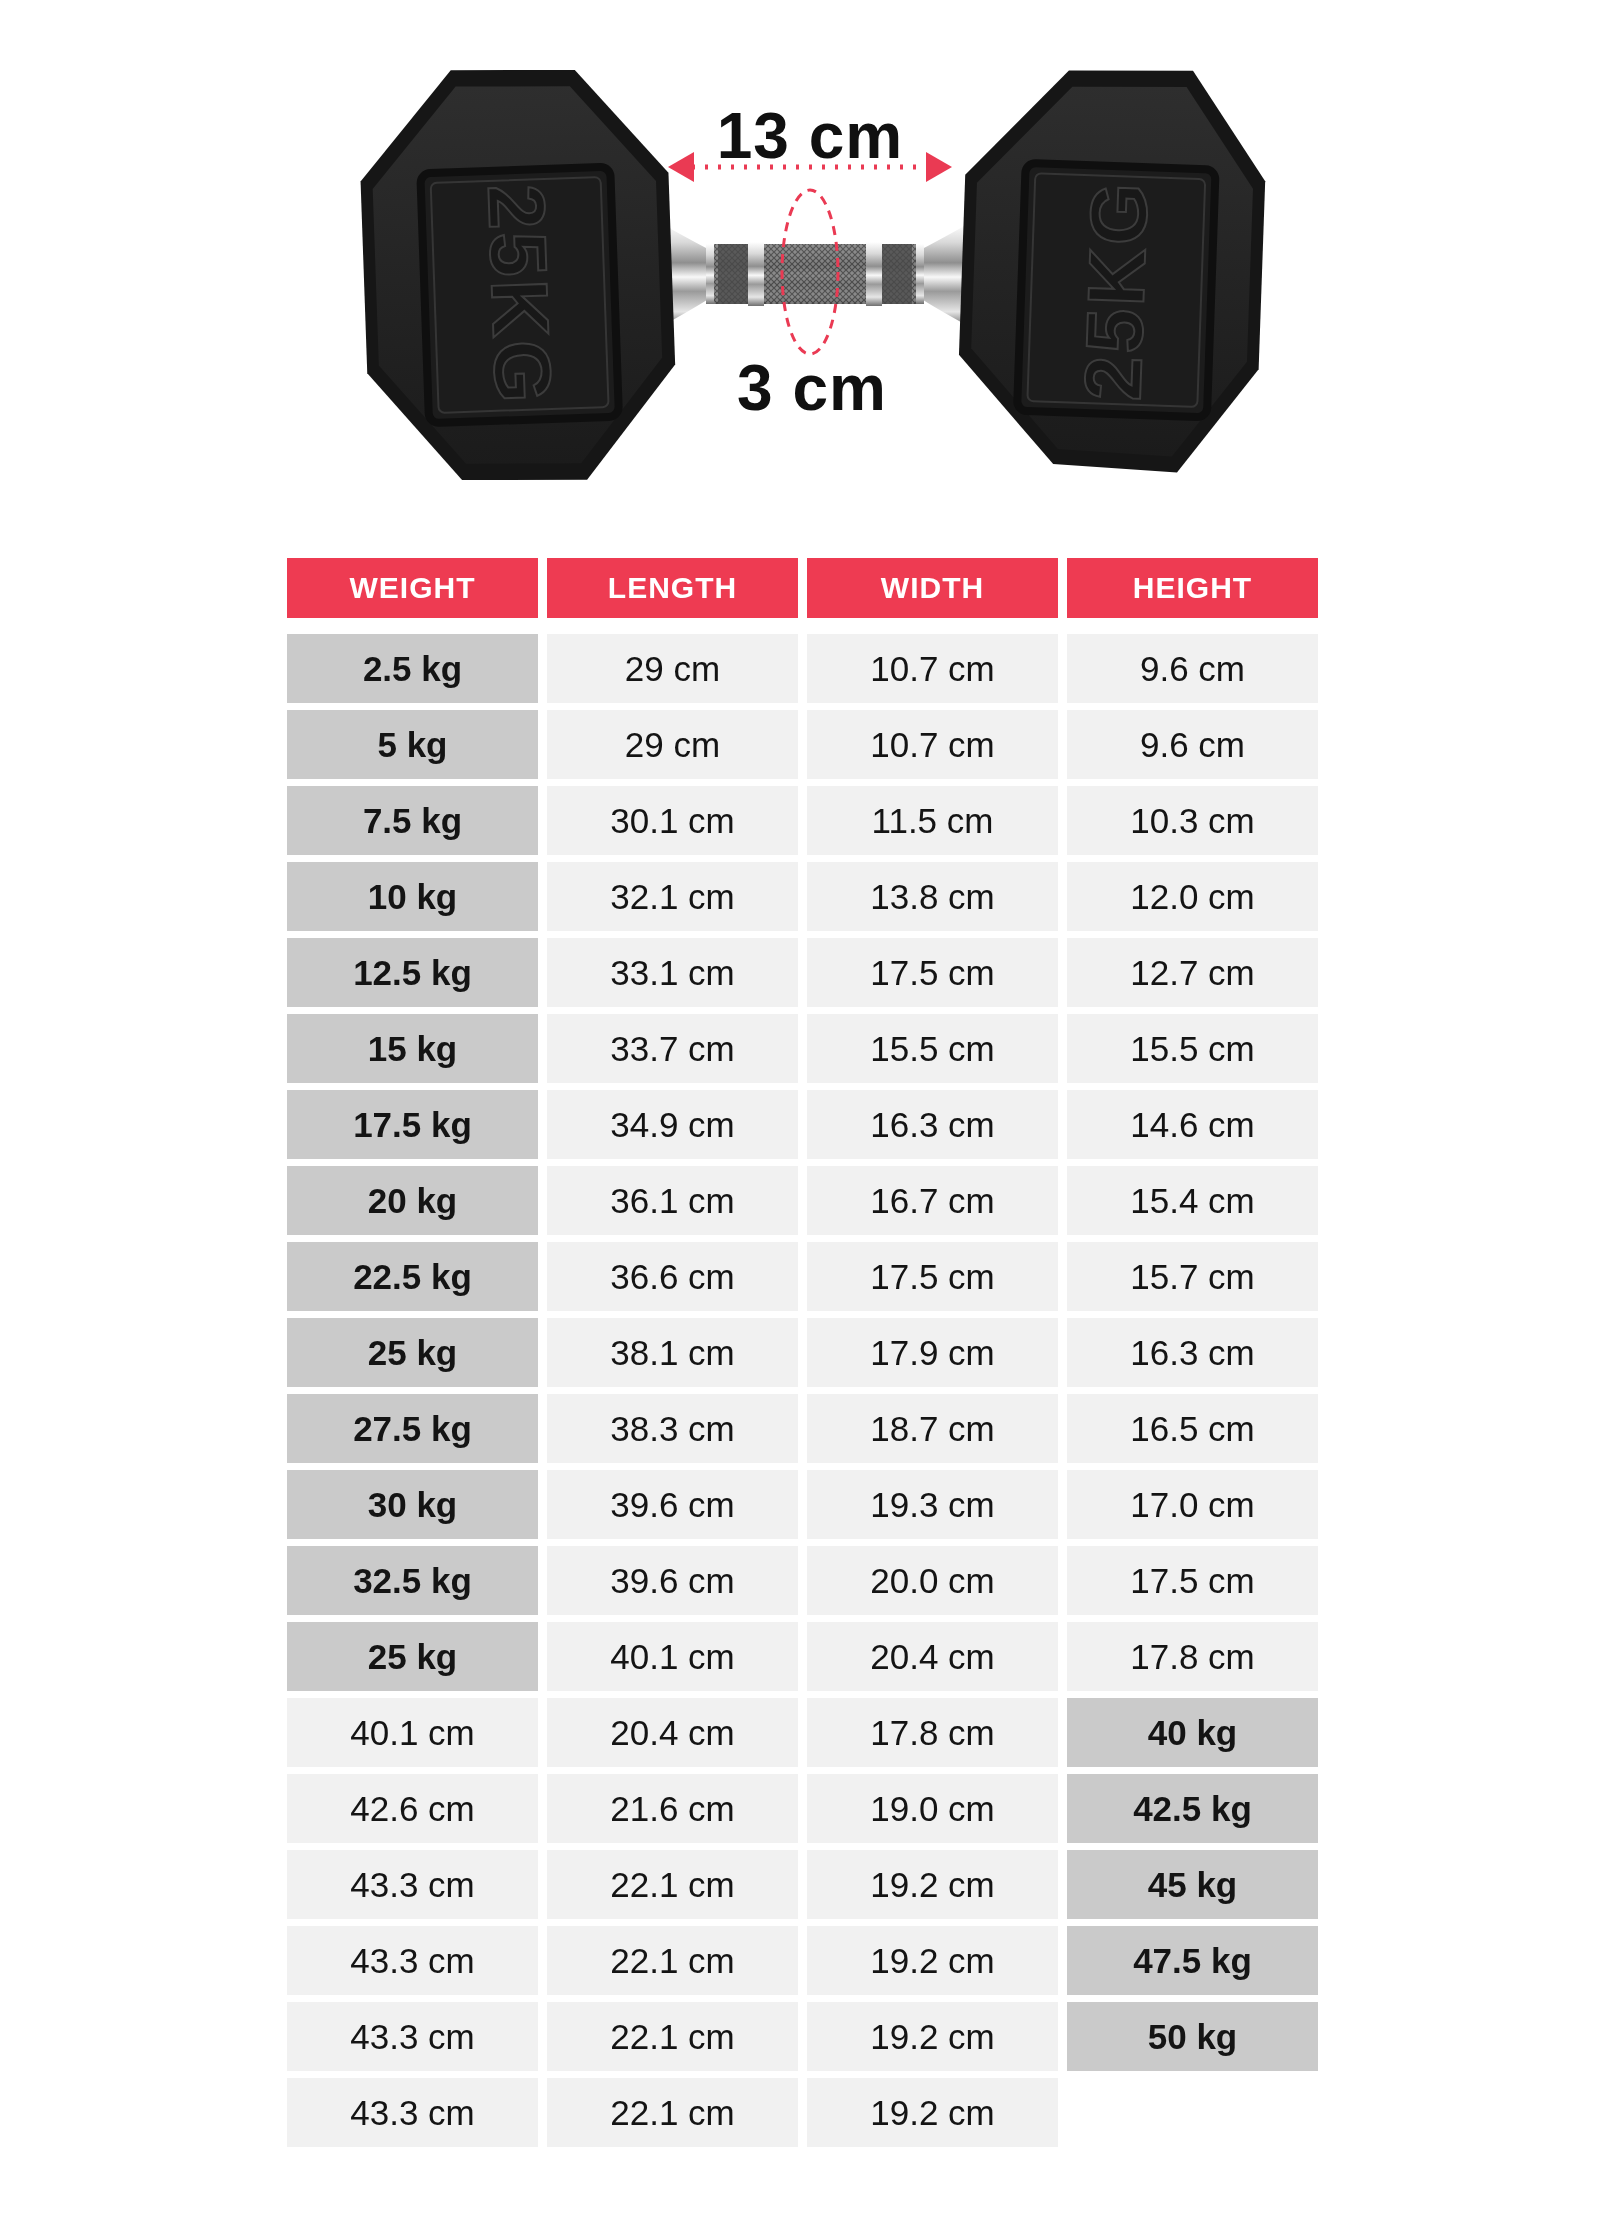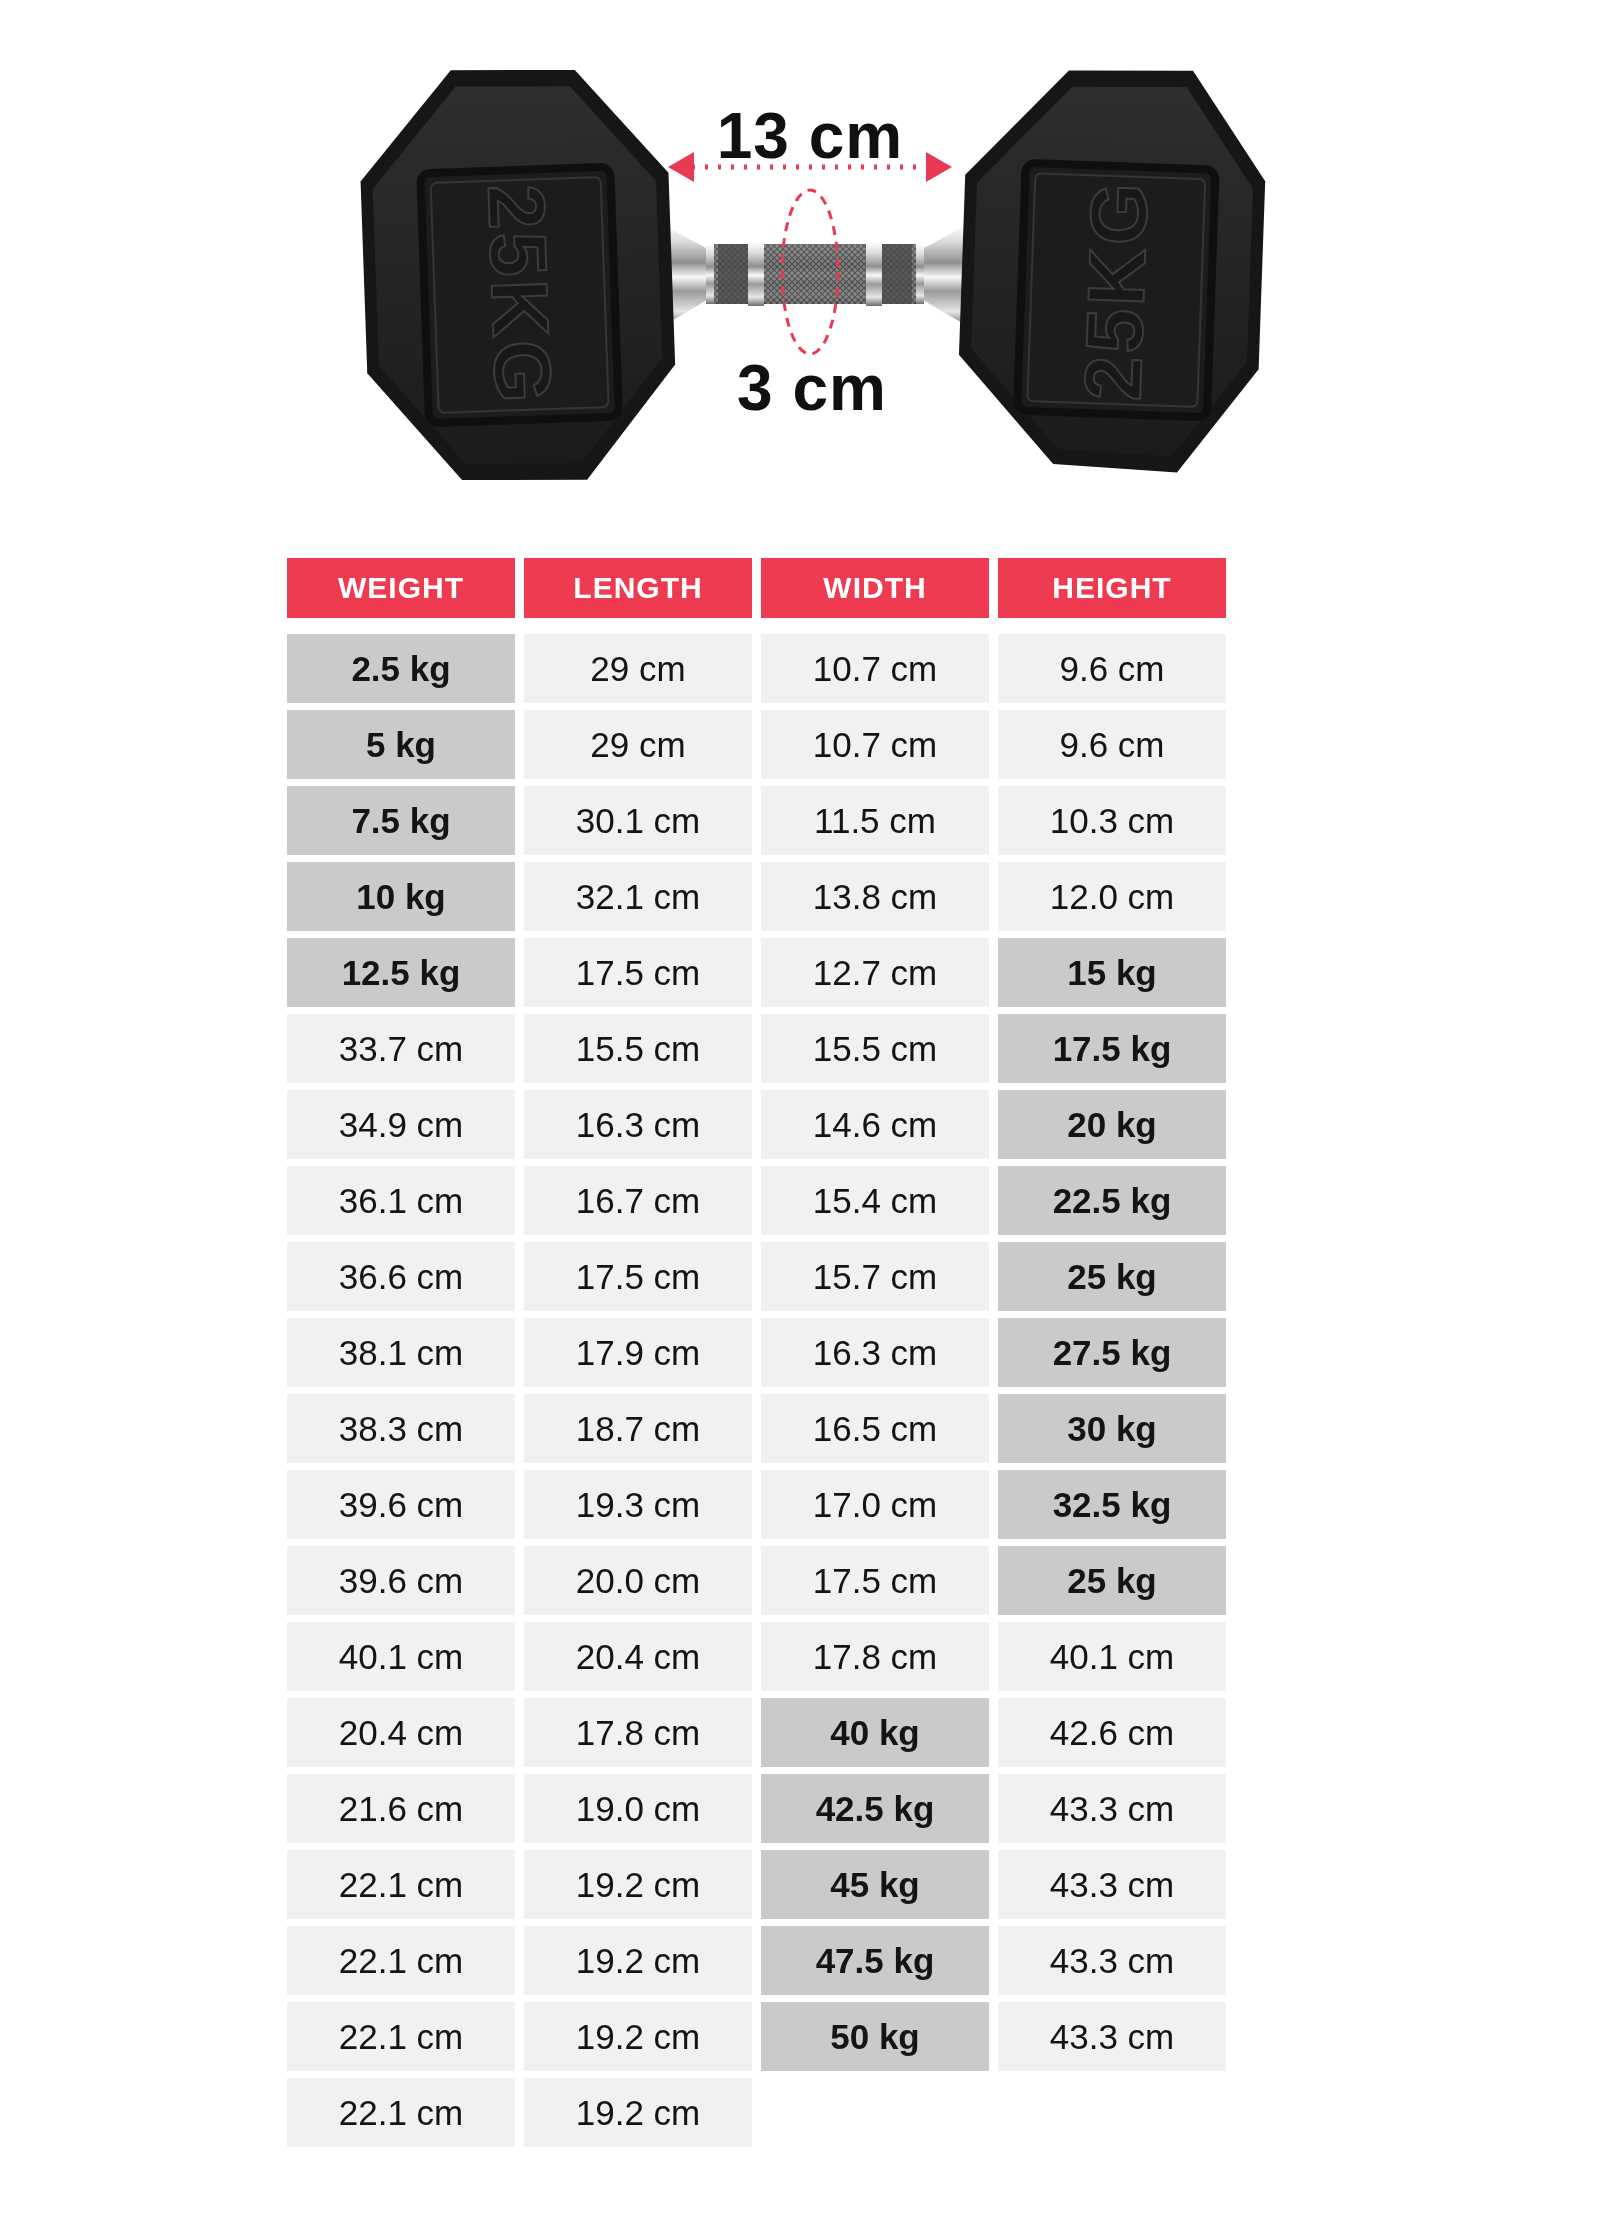--- a/index.html
+++ b/index.html
@@ -12,21 +12,21 @@
   }
   .canvas{position:relative;width:1601px;height:2222px;background:#fff;overflow:hidden;}
   .diagram-svg{position:absolute;left:0;top:0;width:1601px;height:556px;display:block;}
 
   .dim-stroke{stroke:var(--dim);}
   .dim-fill{fill:var(--dim);}
   .dim-label{font-family:"Liberation Sans",sans-serif;font-weight:bold;font-size:64px;fill:#101010;letter-spacing:1px;}
   .emboss{font-family:"Liberation Sans",sans-serif;font-weight:bold;font-size:80px;fill:#181818;stroke:#3c3c3c;stroke-width:2px;letter-spacing:3px;}
 
   .size-table{
-    position:absolute;left:287px;top:558px;width:939px;
+    position:absolute;left:287px;top:558px;width:1031px;
     display:grid;grid-template-columns:repeat(4,1fr);
     column-gap:9px;row-gap:7px;grid-auto-rows:69px;
   }
   .hcell{
     height:60px;background:var(--red);color:#ffffff;
     font-weight:bold;font-size:30px;letter-spacing:1px;
     display:flex;align-items:center;justify-content:center;
   }
   .cell{
     height:69px;background:var(--cellbg);color:#141414;font-size:35px;
@@ -114,20 +114,21 @@
       <div class="cell">9.6 cm</div>
       <div class="cell w">7.5 kg</div>
       <div class="cell">30.1 cm</div>
       <div class="cell">11.5 cm</div>
       <div class="cell">10.3 cm</div>
       <div class="cell w">10 kg</div>
       <div class="cell">32.1 cm</div>
       <div class="cell">13.8 cm</div>
       <div class="cell">12.0 cm</div>
       <div class="cell w">12.5 kg</div>
+      <div class="cell">33.1 cm</div>
       <div class="cell">17.5 cm</div>
       <div class="cell">12.7 cm</div>
       <div class="cell w">15 kg</div>
       <div class="cell">33.7 cm</div>
       <div class="cell">15.5 cm</div>
       <div class="cell">15.5 cm</div>
       <div class="cell w">17.5 kg</div>
       <div class="cell">34.9 cm</div>
       <div class="cell">16.3 cm</div>
       <div class="cell">14.6 cm</div>

